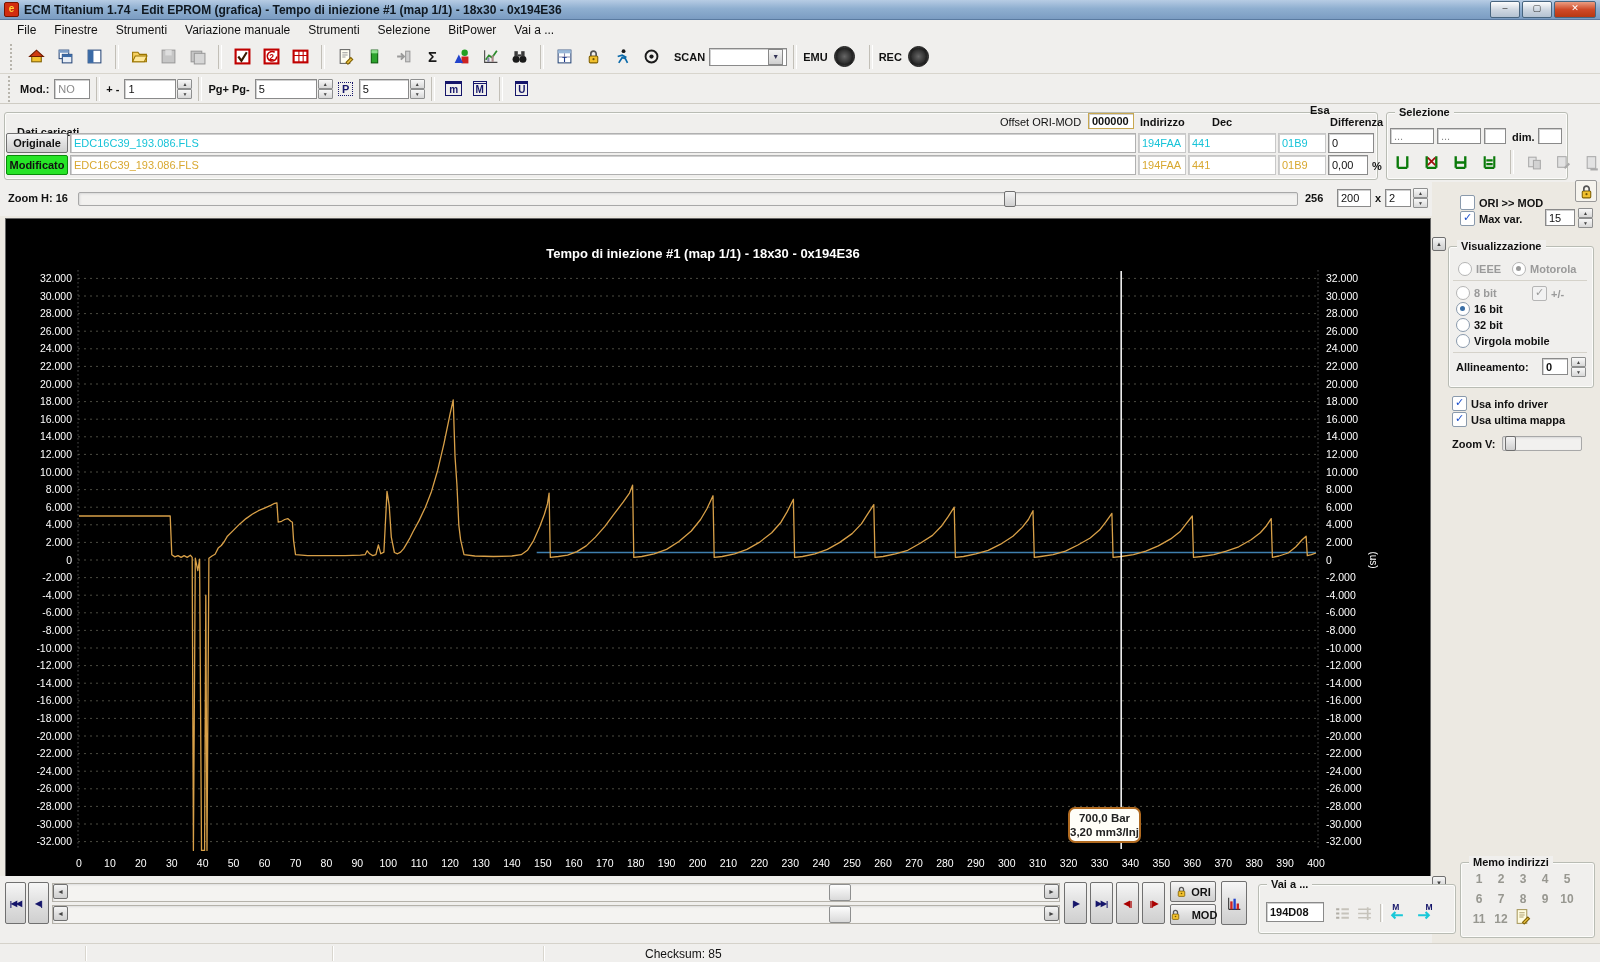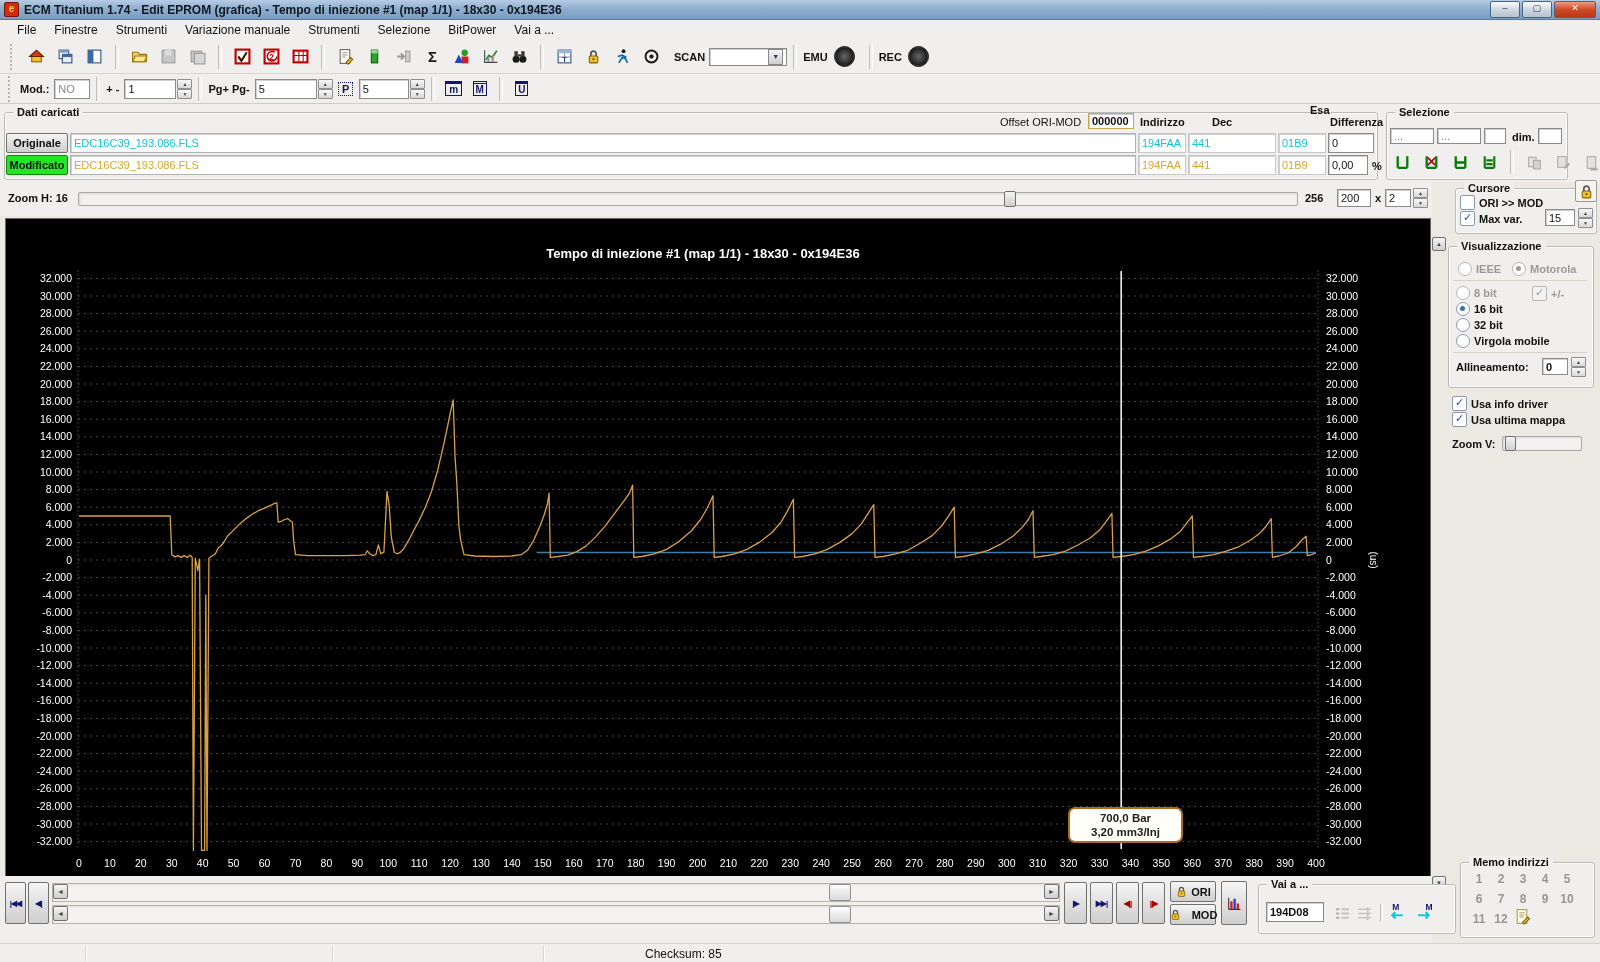--- a/index.html
+++ b/index.html
@@ -35,21 +35,21 @@
   .rowbtn{font-weight:bold;font-size:11px;}
   .cyan{color:#17c3d8;}
   .gold{color:#d8a830;}
   .hdr{font-weight:bold;font-size:11px;}
   
   #zoomrow{left:0;top:182px;width:1432px;height:34px;background:#f0efed;}
   .slider-track{background:#f2f1ef;border:1px solid #a8a8a8;box-shadow:inset 1px 1px 2px #d8d8d8;border-radius:2px;}
   .slider-thumb{background:linear-gradient(#f4f4f4,#cfcfcf);border:1px solid #707070;border-radius:2px;}
   
   #chartbox{left:5px;top:218px;width:1424px;height:658px;background:#000;border:1px solid #666;box-sizing:content-box;}
-  #tooltip{border:2px solid #b06a20;background:#fffef8;border-radius:7px;padding:2px 21px;text-align:center;font-weight:bold;font-size:11.5px;color:#222;line-height:14px;white-space:nowrap;}
+  #tooltip{border:2px solid #b06a20;background:#fffef8;border-radius:7px;padding:2px 0;text-align:center;font-weight:bold;font-size:11.5px;color:#222;line-height:14px;white-space:nowrap;}
   
   .cb{width:13px;height:13px;border:1px solid #8a9aac;background:#fff;display:inline-block;text-align:center;line-height:11px;font-size:11px;color:#1a4ecc;border-radius:2px;vertical-align:middle;}
   .cb.dis{border-color:#b5b5b5;color:#9a9a9a;background:#f2f2f2;}
   .rb{width:12px;height:12px;border:1px solid #8a9aac;border-radius:50%;background:#fff;display:inline-block;vertical-align:middle;position:relative;}
   .rb.sel:after{content:"";position:absolute;left:3px;top:3px;width:5px;height:5px;border-radius:50%;background:#3a6ea5;}
   .rb.dis{border-color:#b5b5b5;}
   .rb.dis.sel:after{background:#9a9a9a;}
   .ck-lbl{font-weight:bold;font-size:11px;vertical-align:middle;margin-left:4px;}
   .dis-t{color:#9a9a9a;}
   
@@ -277,21 +277,21 @@
         <b style="color:#15156a;border:1px solid #15156a;border-top:3px double #15156a;padding:0 2px;font-size:10px;">M</b>
       </span>
     <span class="sep"></span>
     <span class="tbtn" style="width:22px;height:22px;">
         <b style="color:#15156a;border:1px solid #15156a;border-top:3px solid #15156a;padding:0 2px;font-size:10px;">U</b>
       </span>
   </div>
 
   <div class="abs" id="dati">
     <div class="abs grp" style="left:4px;top:8px;width:1372px;height:66px;">
-      <span class="grplbl" style="color:#111;">Dati caricati</span>
+      <span class="grplbl" style="color:#111;margin-top:20px;">Dati caricati</span>
     </div>
     <span class="abs lbl" style="left:1000px;top:12px;font-weight:normal;">Offset ORI-MOD</span>
     <span class="abs field" style="left:1088px;top:9px;width:46px;height:16px;font-weight:bold;border-color:#c8a850;">000000</span>
     <span class="abs hdr" style="left:1140px;top:12px;text-align:right;">Indirizzo</span>
     <span class="abs hdr" style="left:1212px;top:12px;">Dec</span>
     <span class="abs hdr" style="left:1286px;top:0;margin-left:24px;">Esa</span>
     <span class="abs hdr" style="left:1330px;top:12px;">Differenza</span>
 
     <span class="abs btn rowbtn" style="left:6px;top:29px;width:62px;height:20px;">Originale</span>
     <span class="abs field cyan" style="left:70px;top:29px;width:1066px;height:20px;border-color:#b0b0b0;">EDC16C39_193.086.FLS</span>
@@ -368,23 +368,20 @@
     <span class="abs lbl" style="left:1305px;top:10px;">256</span>
     <span class="abs field" style="left:1337px;top:7px;width:34px;height:18px;">200</span>
     <span class="abs lbl" style="left:1375px;top:10px;">x</span>
     <span class="abs field" style="left:1385px;top:7px;width:26px;height:18px;">2</span>
     <span class="abs spin" style="left:1412px;top:6px;">
         <b>▲</b>
         <b>▼</b>
       </span>
   </div>
 
-  <div class="abs grp" style="left:1455px;top:188px;width:140px;height:44px;background:#f0efed;">
-    <span class="grplbl" style="color:#111;">Cursore</span>
-  </div>
   <span class="abs ico tbtn" style="left:1574px;top:180px;width:20px;height:20px;border:1px solid #999;background:#f6f4ee;">
       <svg width="17" height="17" viewBox="0 0 16 16">
         <rect x="4" y="7.5" width="8" height="6.5" rx="1" fill="#f2c12e" stroke="#806000"></rect>
         <path d="M5.5 7.5 V5.5 a2.5 2.5 0 0 1 5 0 V7.5" fill="none" stroke="#555" stroke-width="1.6"></path>
         <circle cx="8" cy="10.5" r="1" fill="#705400"></circle>
       </svg>
     </span>
   <span class="abs" style="left:1460px;top:195px;"><span class="cb"></span><span class="ck-lbl">ORI &gt;&gt; MOD</span></span>
   <span class="abs" style="left:1460px;top:211px;"><span class="cb">✓</span><span class="ck-lbl">Max var.</span></span>
   <span class="abs field" style="left:1545px;top:209px;width:30px;height:17px;">15</span>

